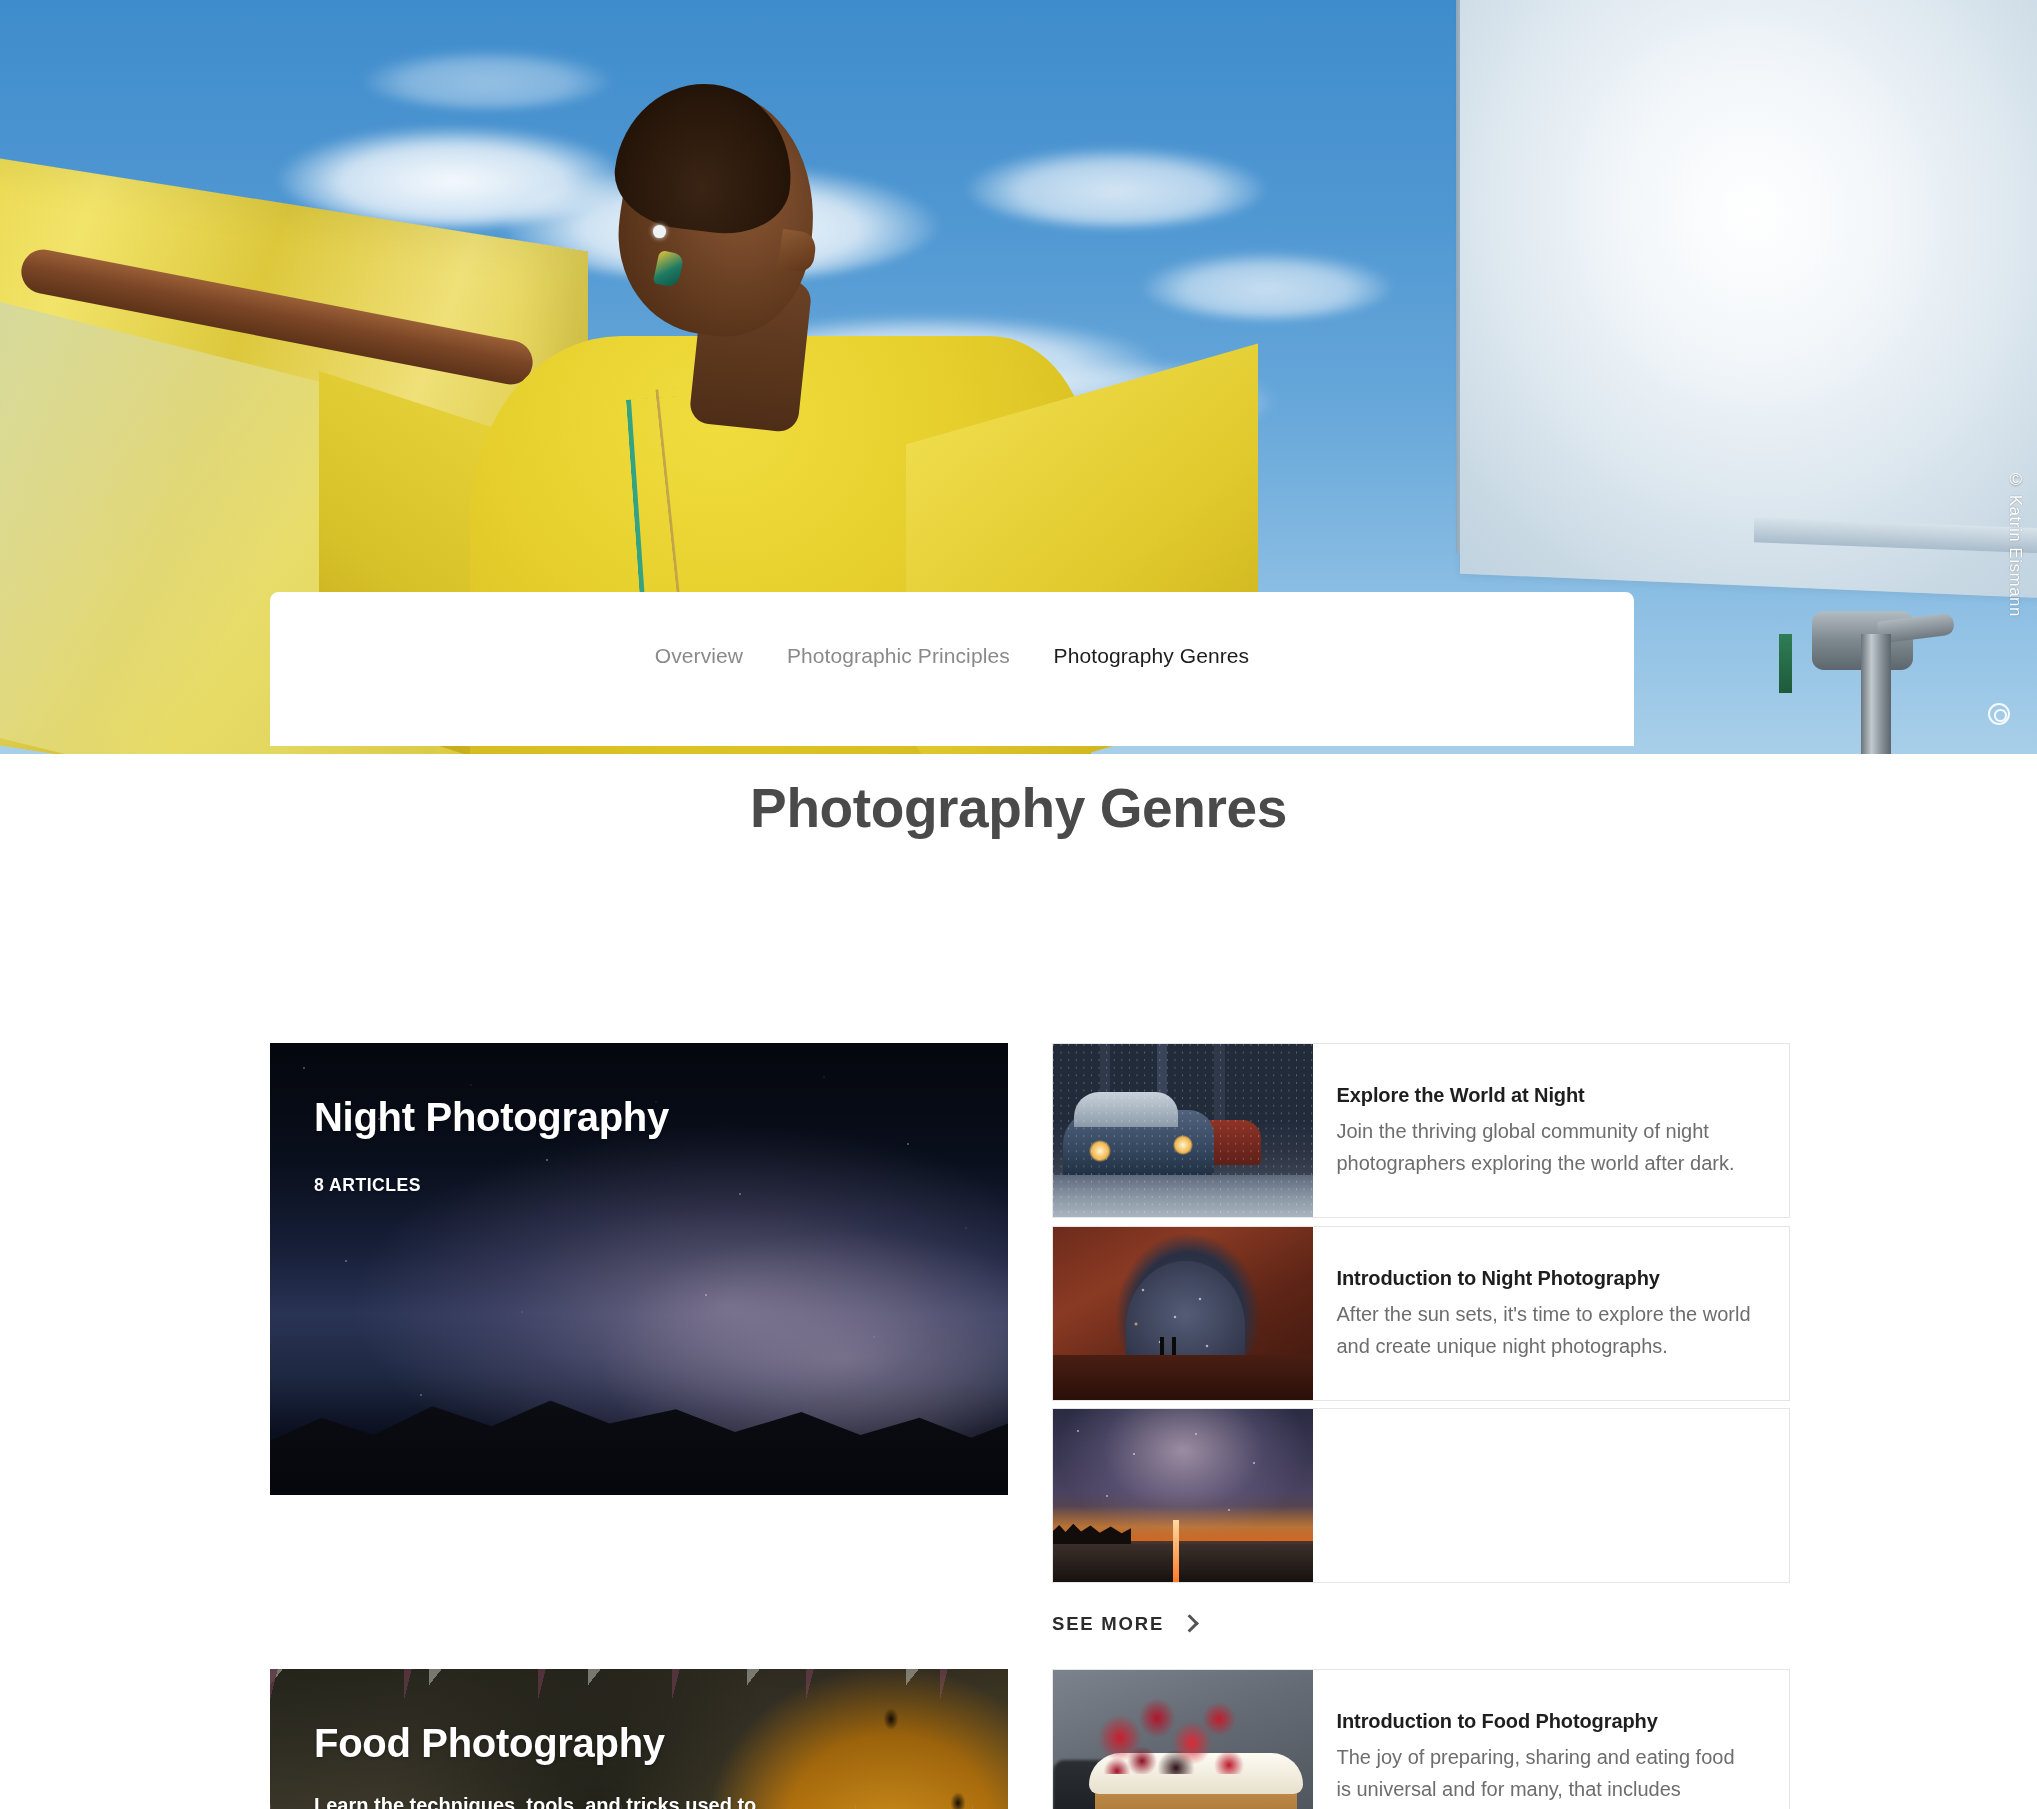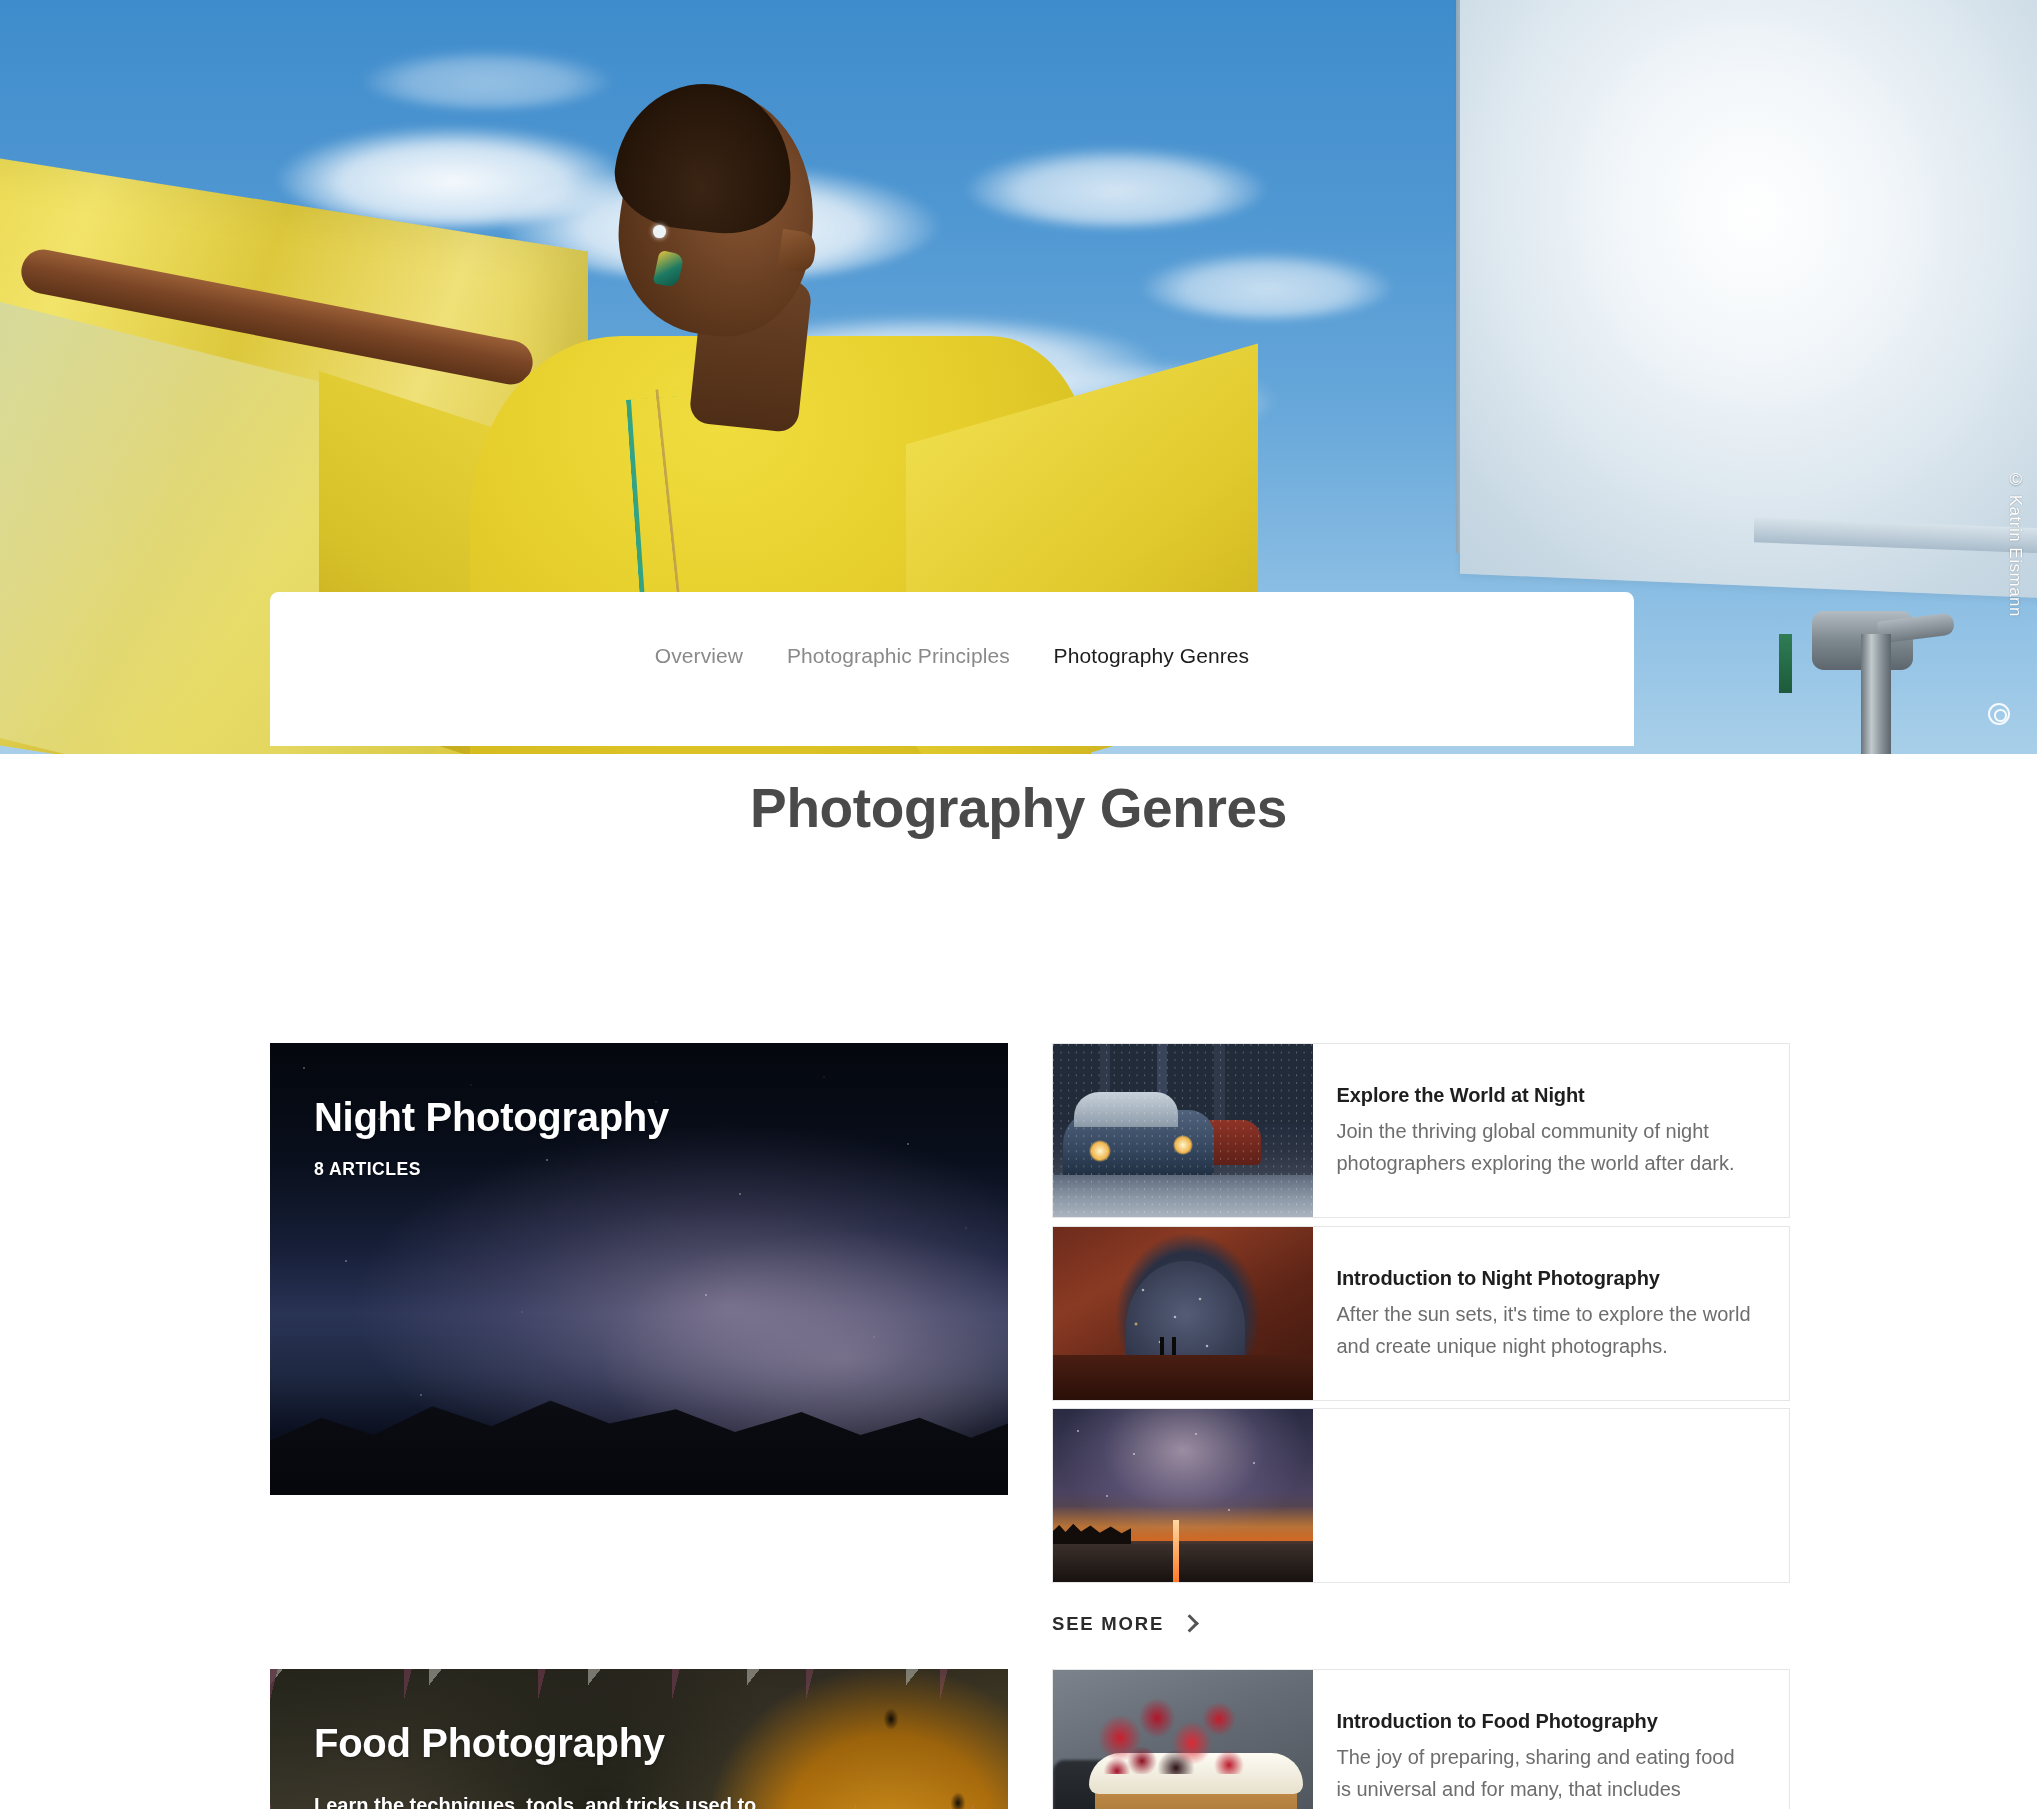--- a/index.html
+++ b/index.html
@@ -284,21 +284,21 @@
     color:#fff; font-size:40px; font-weight:bold; letter-spacing:-0.3px;
     text-shadow:0 0.8px 3.4px rgba(0,0,0,.35);
   }
   .genre-desc {
     color:#ffffff; font-size:20px; font-weight:bold; line-height:1.62;
     margin-top:23.5px; max-width:654px;
     text-shadow:0 0.8px 2.5px rgba(0,0,0,.4);
   }
   .genre-count {
     color:#ffffff; font-size:17.6px; font-weight:bold; letter-spacing:0.5px;
-    margin-top:19px; text-shadow:0 0.8px 2.5px rgba(0,0,0,.4);
+    margin-top:35px; text-shadow:0 0.8px 2.5px rgba(0,0,0,.4);
   }
 
   
   .article-list { width:738px; flex:none; }
   .article {
     display:flex; background:#fff; border:0.8px solid #e6e6e6;
     height:175px; margin-bottom:7.6px; overflow:hidden; cursor:pointer;
   }
   .thumb { width:260px; height:100%; flex:none; position:relative; overflow:hidden; }
 

